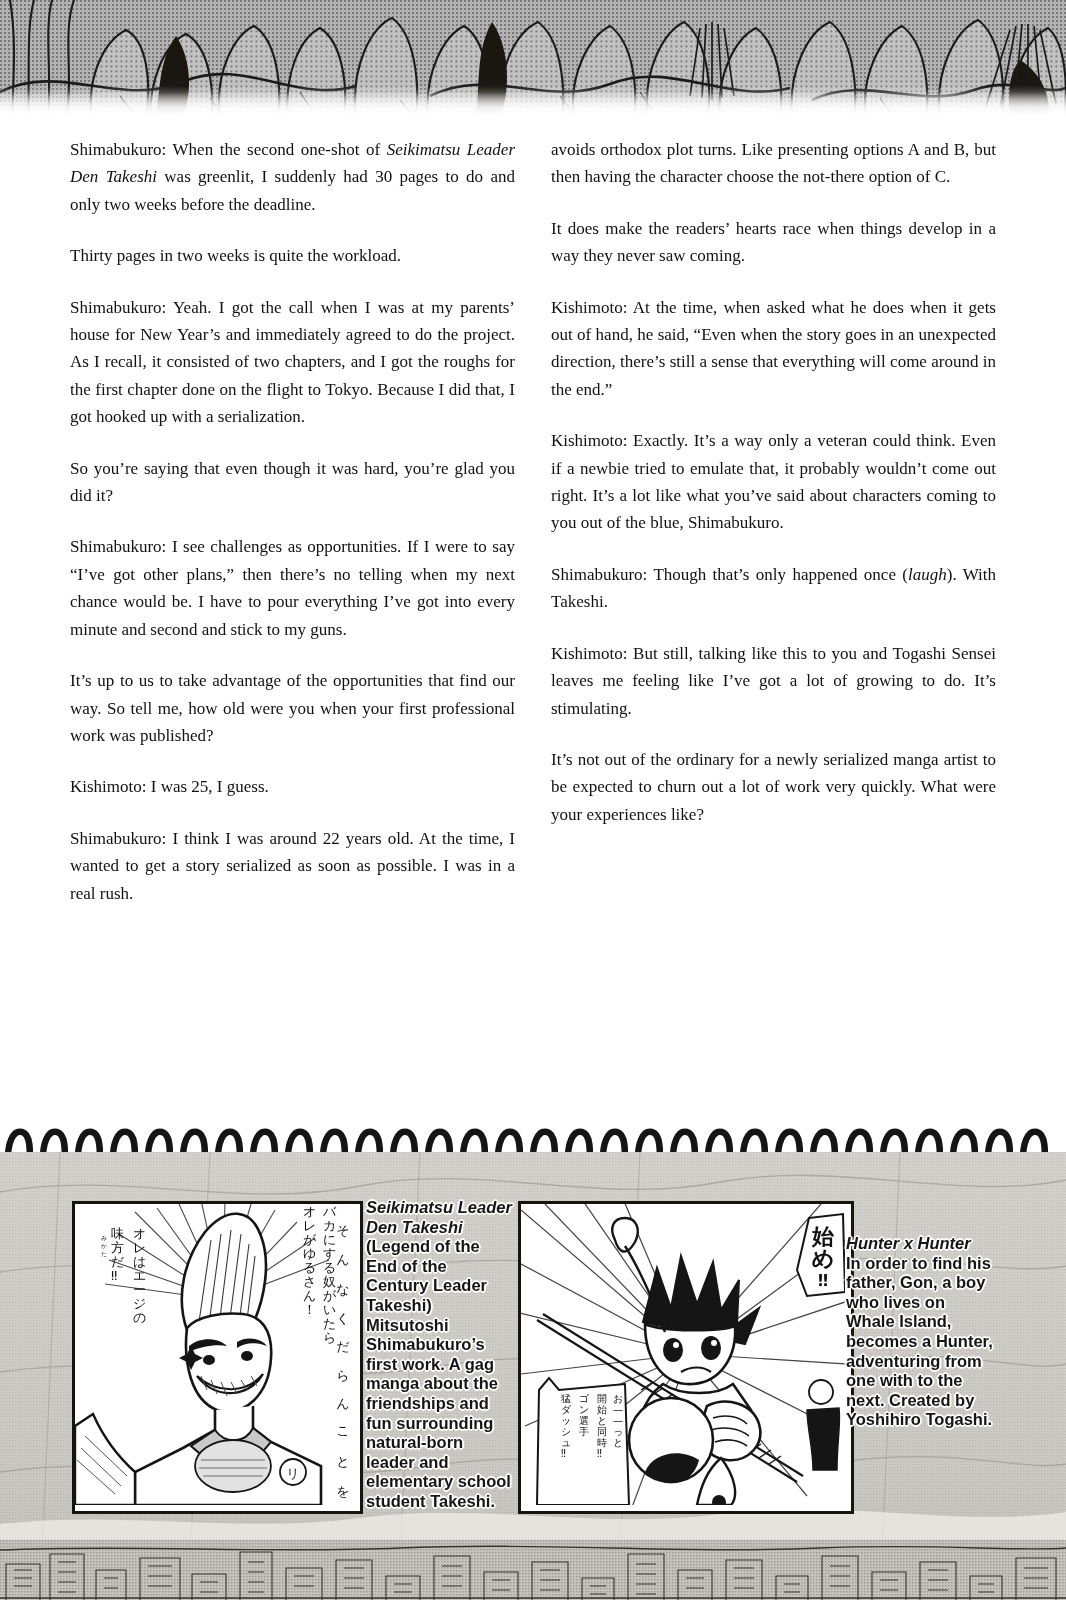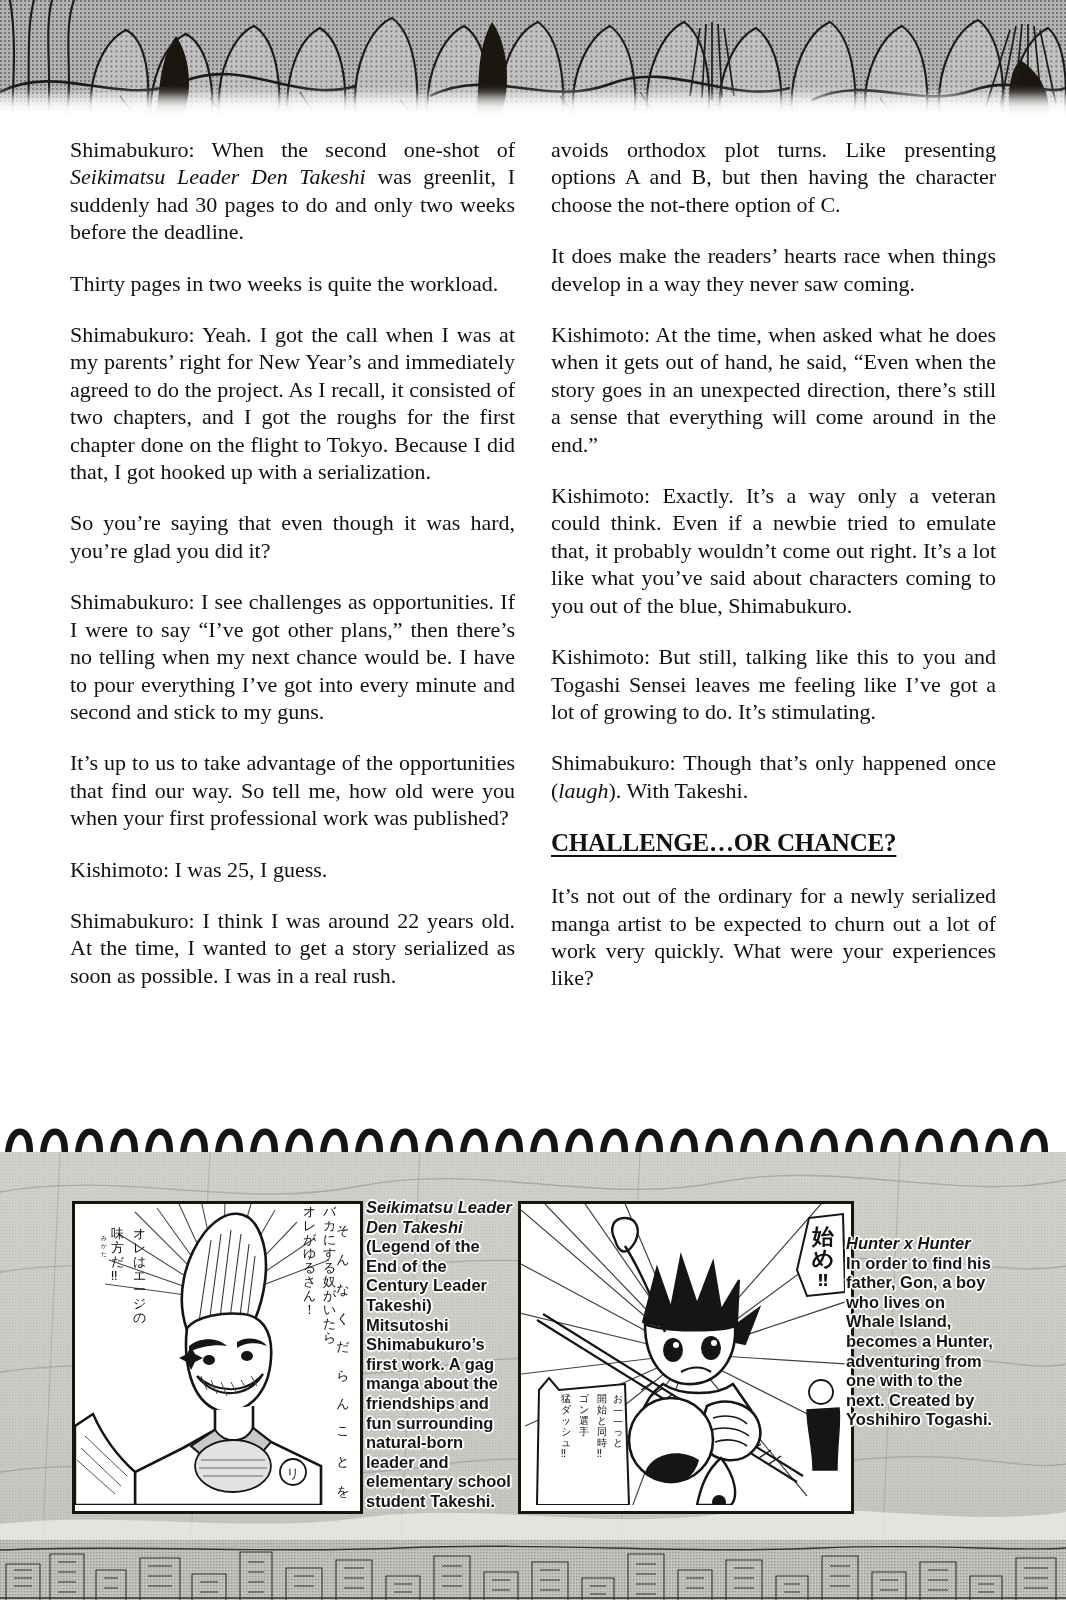--- a/index.html
+++ b/index.html
@@ -39,21 +39,21 @@
     top: 136px;
     width: 926px;
     display: flex;
     gap: 36px;
   }
   .col {
     width: 445px;
   }
   .col p {
     margin: 0 0 24px 0;
-    font-size: 22px;
+    font-size: 17px;
     line-height: 27.4px;
     text-align: justify;
     text-justify: inter-word;
     hyphens: none;
   }
   .col p.q {
     font-weight: normal;
   }
   .col p em { font-style: italic; }
   h2.section-head {
@@ -189,21 +189,21 @@
   <div class="topfade"></div>
 </div>
 
 <div id="article">
 
   <div class="col" id="col-left">
     <p>Shimabukuro: When the second one-shot of <em>Seikimatsu Leader Den Takeshi</em> was greenlit, I suddenly had 30 pages to do and only two weeks before the deadline.</p>
 
     <p class="q">Thirty pages in two weeks is quite the workload.</p>
 
-    <p>Shimabukuro: Yeah. I got the call when I was at my parents’ right for New Year’s and immediately agreed to do the project. As I recall, it consisted of two chapters, and I got the roughs for the first chapter done on the flight to Tokyo. Because I did that, I got hooked up with a serialization.</p>
+    <p>Shimabukuro: Yeah. I got the call when I was at my parents’ house for New Year’s and immediately agreed to do the project. As I recall, it consisted of two chapters, and I got the roughs for the first chapter done on the flight to Tokyo. Because I did that, I got hooked up with a serialization.</p>
 
     <p class="q">So you’re saying that even though it was hard, you’re glad you did it?</p>
 
     <p>Shimabukuro: I see challenges as opportunities. If I were to say “I’ve got other plans,” then there’s no telling when my next chance would be. I have to pour everything I’ve got into every minute and second and stick to my guns.</p>
 
     <p class="q">It’s up to us to take advantage of the opportunities that find our way. So tell me, how old were you when your first professional work was published?</p>
 
     <p>Kishimoto: I was 25, I guess.</p>
 
     <p>Shimabukuro: I think I was around 22 years old. At the time, I wanted to get a story serialized as soon as possible. I was in a real rush.</p>
@@ -212,25 +212,24 @@
   <div class="col" id="col-right">
     <p>avoids orthodox plot turns. Like presenting options A and B, but then having the character choose the not-there option of C.</p>
 
     <p class="q">It does make the readers’ hearts race when things develop in a way they never saw coming.</p>
 
     <p>Kishimoto: At the time, when asked what he does when it gets out of hand, he said, “Even when the story goes in an unexpected direction, there’s still a sense that everything will come around in the end.”</p>
 
 
     <p>Kishimoto: Exactly. It’s a way only a veteran could think. Even if a newbie tried to emulate that, it probably wouldn’t come out right. It’s a lot like what you’ve said about characters coming to you out of the blue, Shimabukuro.</p>
 
+    <p>Shimabukuro: Though that’s only happened once (<em>laugh</em>). With Takeshi.</p>
+
     <p>Kishimoto: But still, talking like this to you and Togashi Sensei leaves me feeling like I’ve got a lot of growing to do. It’s stimulating.</p>
 
-    <p>Shimabukuro: Though that’s only happened once (<em>laugh</em>). With Takeshi.</p>
-
-    <h2 class="section-head">CHALLENGE…OR CHANCE?</h2>
 
     <p class="q">It’s not out of the ordinary for a newly serialized manga artist to be expected to churn out a lot of work very quickly. What were your experiences like?</p>
   </div>
 </div>
 
 <div id="spiral">
   <svg width="1066" height="52" viewBox="0 0 1066 52" xmlns="http://www.w3.org/2000/svg">
     <g fill="none" stroke="#151515" stroke-width="6.5" stroke-linecap="round">
       <path d="M8 50 C6 18 14 8 22 10 C30 12 31 26 29 50"></path>
       <path d="M43 50 C41 18 49 8 57 10 C65 12 66 26 64 50"></path>

